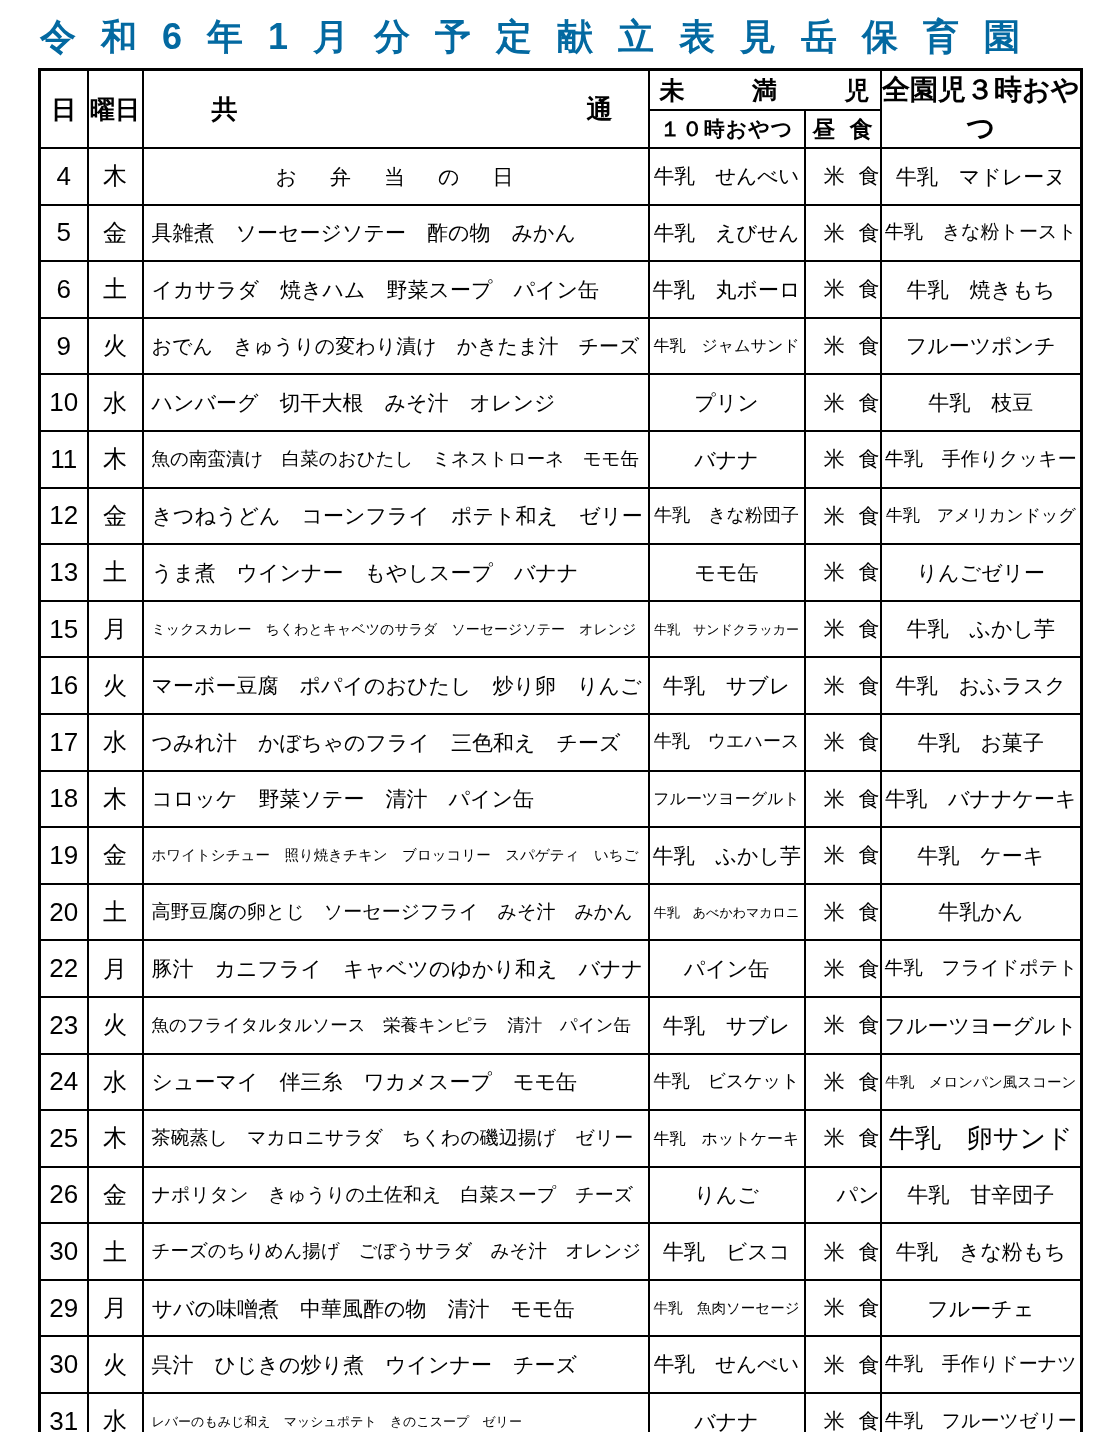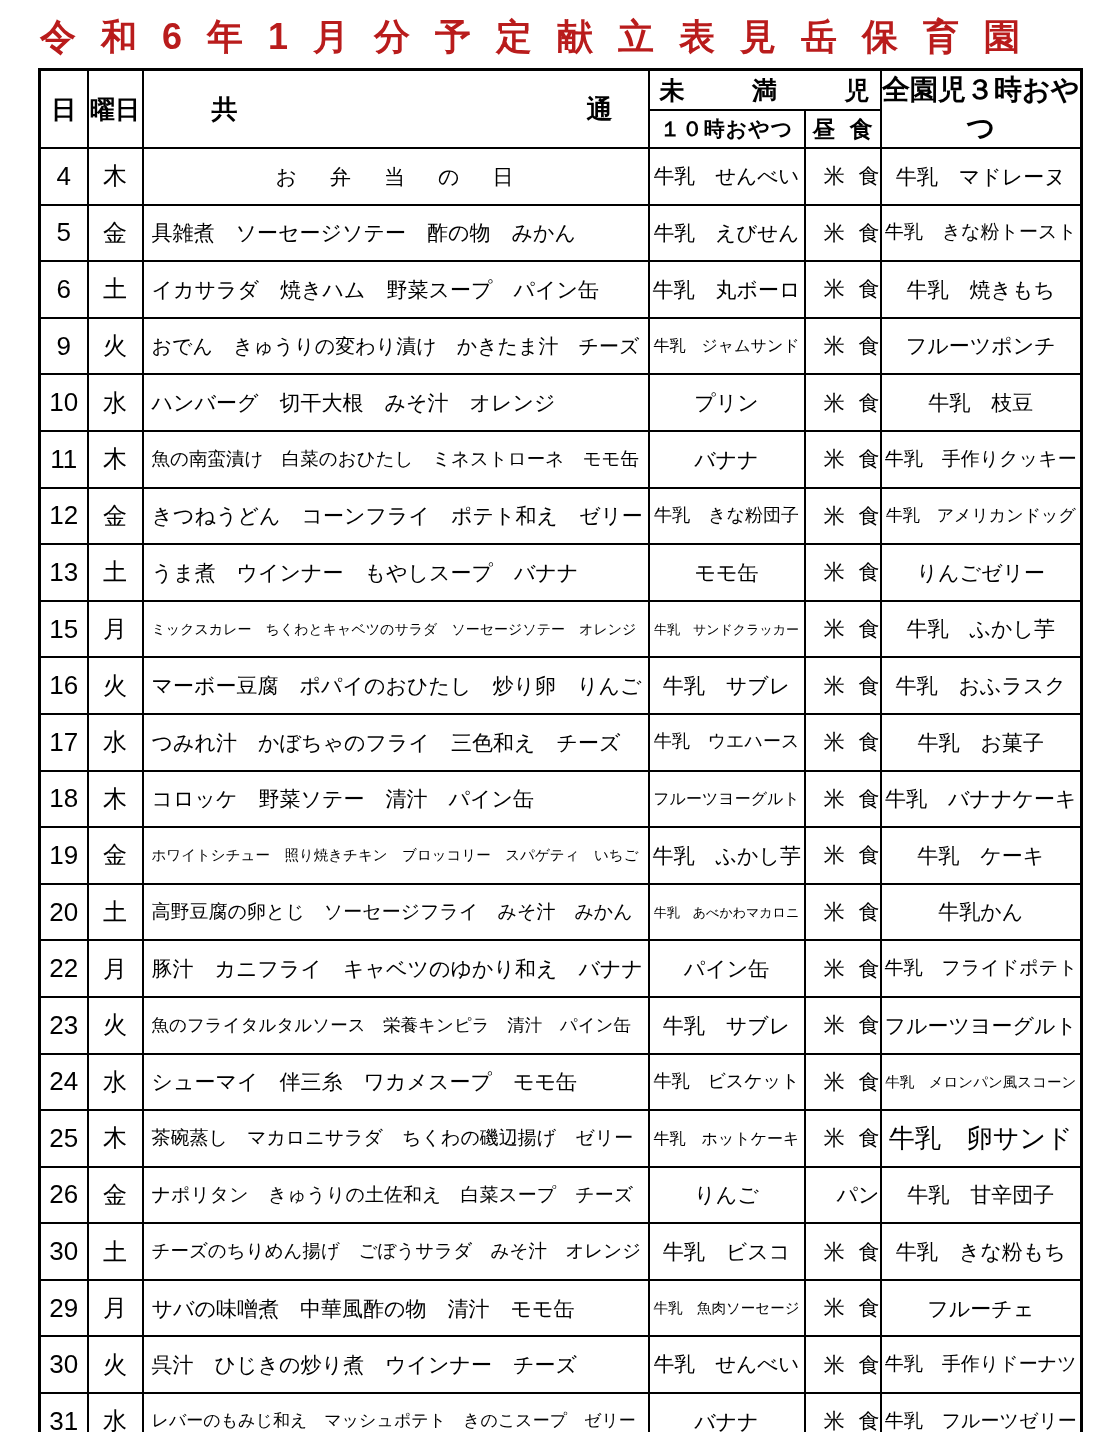--- a/index.html
+++ b/index.html
@@ -12,21 +12,21 @@
     font-family:"Liberation Sans","DejaVu Sans",sans-serif;
     overflow:hidden;
   }
   .title {
     position:absolute;
     left:40px; top:13px;
     font-size:36px;
     font-weight:bold;
     letter-spacing:25px;
     white-space:nowrap;
-    color:#b91c1c;
+    color:#0369a1;
   }
   table.menu {
     position:absolute;
     left:38px; top:68px;
     width:1042px;
     border-collapse:collapse;
     table-layout:fixed;
     border:3px solid #000;
   }
   table.menu th, table.menu td {
@@ -283,21 +283,21 @@
     <td class="c-day"><span>30</span></td>
     <td class="c-wd"><span>火</span></td>
     <td class="c-common"><span class="fit" style="font-size: 21px;">呉汁　ひじきの炒り煮　ウインナー　チーズ</span></td>
     <td class="c-s10"><span class="fit" style="font-size: 20.5px;">牛乳　せんべい</span></td>
     <td class="c-lunch"><span>米 食</span></td>
     <td class="c-s3"><span class="fit" style="font-size: 19px;">牛乳　手作りドーナツ</span></td>
   </tr>
         <tr>
     <td class="c-day"><span>31</span></td>
     <td class="c-wd"><span>水</span></td>
-    <td class="c-common"><span class="fit" style="font-size: 17px;">レバーのもみじ和え　マッシュポテト　きのこスープ　ゼリー</span></td>
+    <td class="c-common"><span class="fit" style="font-size: 13px;">レバーのもみじ和え　マッシュポテト　きのこスープ　ゼリー</span></td>
     <td class="c-s10"><span class="fit" style="font-size: 21px;">バナナ</span></td>
     <td class="c-lunch"><span>米 食</span></td>
     <td class="c-s3"><span class="fit" style="font-size: 19px;">牛乳　フルーツゼリー</span></td>
   </tr>
       </tbody>
   </table>
 
 </div>
 
 </body></html>

